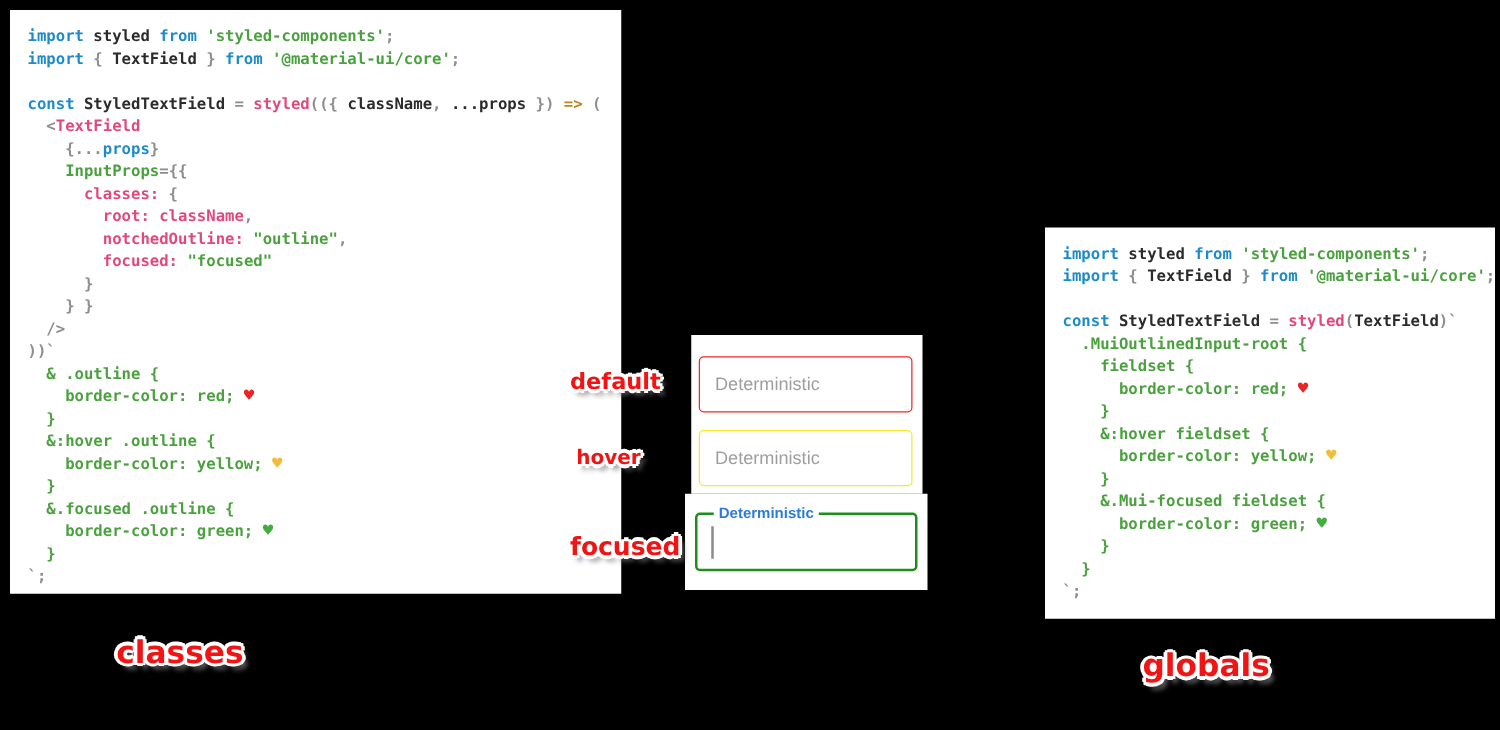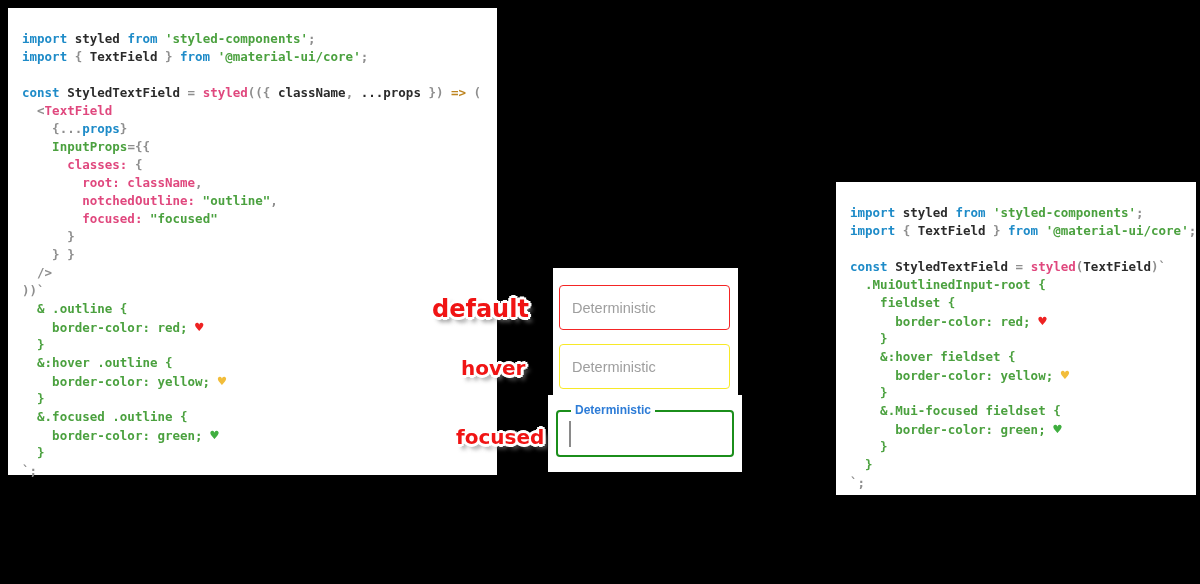--- a/index.html
+++ b/index.html
@@ -7,21 +7,21 @@
     position:relative; width:1200px; height:584px; background:#000;
     overflow:hidden; font-family:"Liberation Sans", sans-serif;
   }
   
   .code-panel {
     position:absolute; background:#ffffff;
   }
   .code-panel.left  { left:8px;  top:8px;   width:489px; height:467px; }
   .code-panel.right { left:836px; top:182px; width:360px; height:313px; }
   pre.code {
-    margin:0; padding:22px 0 0 14px;
+    margin:0; padding:12px 0 0 14px;
     font-family:"DejaVu Sans Mono", monospace;
     font-size:12.5px; line-height:18px; font-weight:bold;
     color:#2b2b2b;
   }
   .cl { white-space:pre; height:18px; }
   .kw { color:#1e8bc8; }
   .pl { color:#2b2b2b; }
   .st { color:#4ba13f; }
   .gr { color:#4ba13f;margin-top:41px; }
   .pk { color:#e0487e; }
@@ -66,22 +66,22 @@
   .sticker {
     position:absolute; font-family:"DejaVu Sans", sans-serif;
     font-weight:bold; color:#f01414; white-space:nowrap;
     text-shadow:
       -2px -2px 0 #fff, 0 -2px 0 #fff, 2px -2px 0 #fff,
       -2px  0   0 #fff, 2px  0   0 #fff,
       -2px  2px 0 #fff, 0  2px 0 #fff, 2px 2px 0 #fff,
       -3px 0 0 #fff, 3px 0 0 #fff, 0 -3px 0 #fff, 0 3px 0 #fff,
       4px 5px 4px rgba(120,120,120,0.85);
   }
-  .s-default { left:432px; top:295px; font-size:24px; }
-  .s-hover   { left:461px; top:356px; font-size:20px; }
+  .s-default { left:456px; top:295px; font-size:18px; }
+  .s-hover   { left:461px; top:356px; font-size:16px; }
   .s-focused { left:456px; top:425px; font-size:20px;text-align:center; }
   .s-classes { left:93px;  top:507px; font-size:25px; }
   .s-globals { left:914px; top:518px; font-size:25px; }
 </style>
 </head>
 <body>
 
 <div class="canvas">
 
   <div class="code-panel left">
@@ -100,14 +100,16 @@
   <div class="demo-b">
     <div class="tf-green">
       <span class="notch-label">Deterministic</span>
       <span class="caret"></span>
     </div>
   </div>
 
   <div class="sticker s-default">default</div>
   <div class="sticker s-hover">hover</div>
   <div class="sticker s-focused">focused</div>
+  <div class="sticker s-classes">classes</div>
+  <div class="sticker s-globals">globals</div>
 
 </div>
 
 </body></html>

